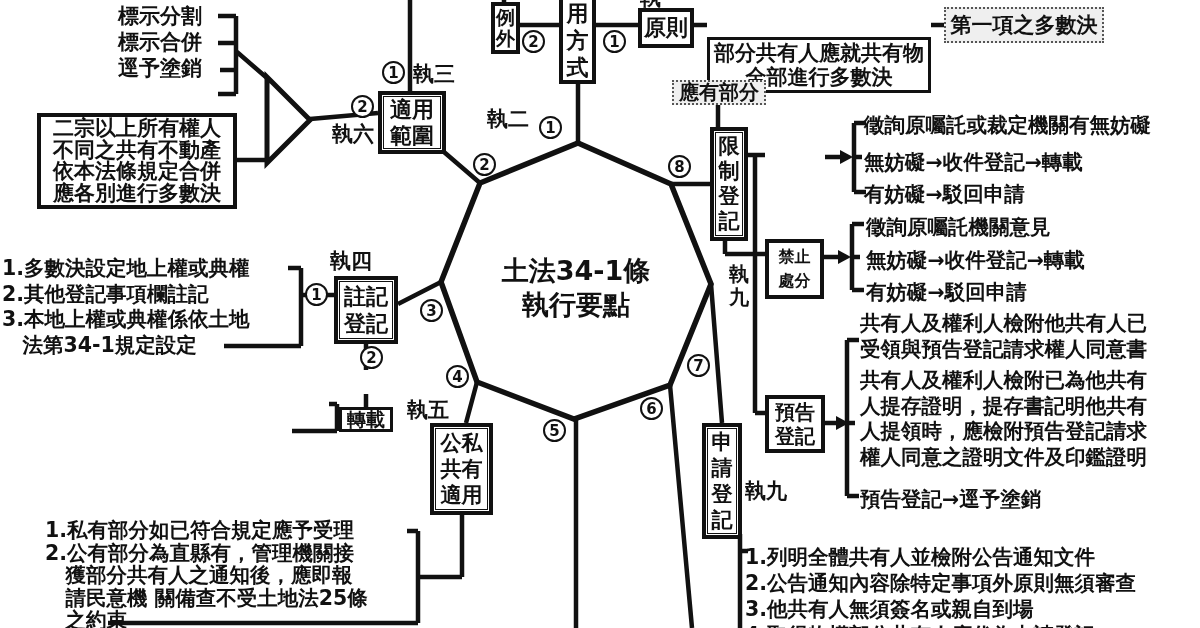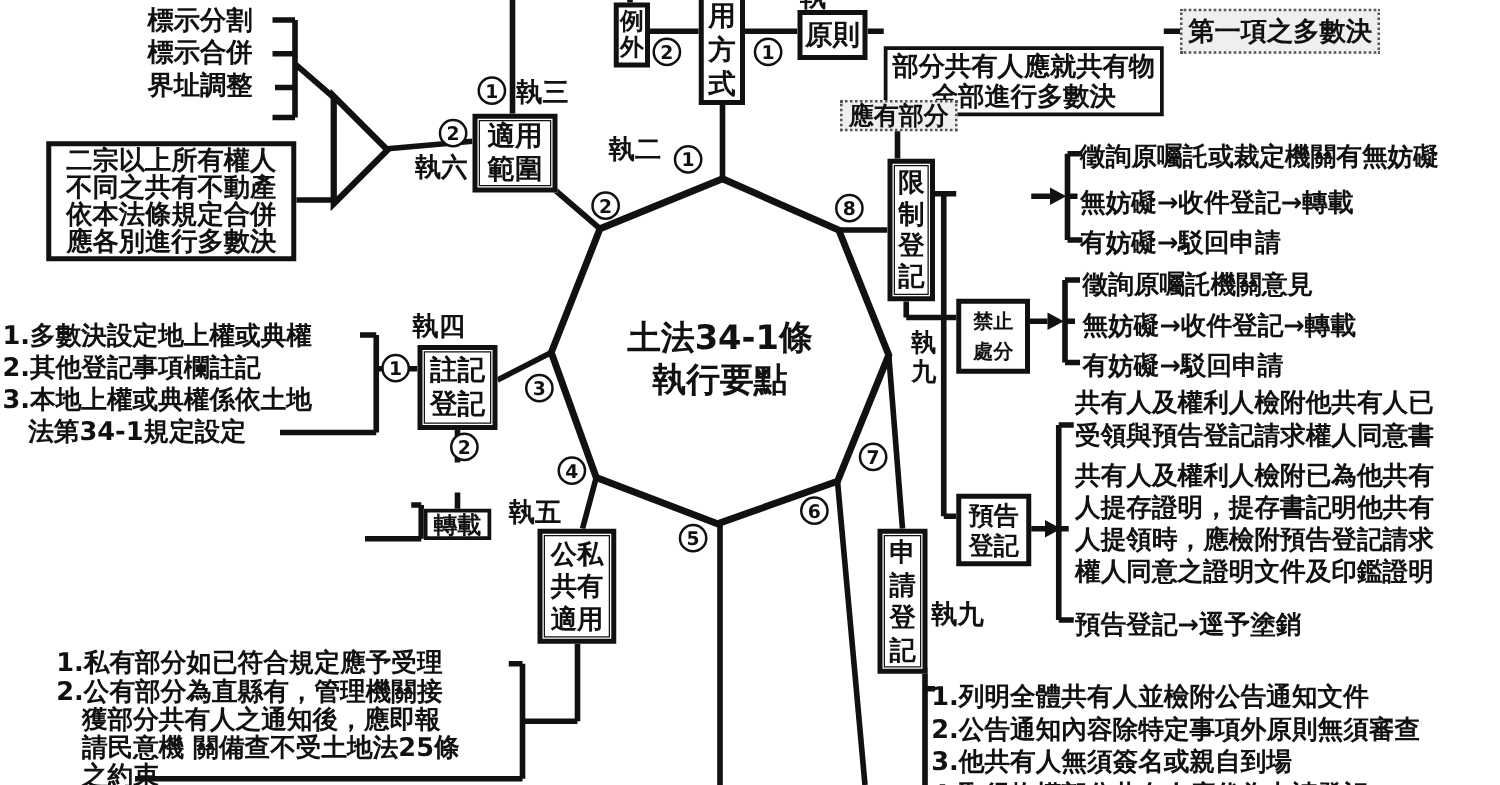--- a/index.html
+++ b/index.html
@@ -81,21 +81,21 @@
   <div class="circ" style="left:420px;top:299px;">3</div>
   <div class="circ" style="left:446px;top:365px;">4</div>
   <div class="circ" style="left:543px;top:419px;">5</div>
   <div class="circ" style="left:640px;top:397px;">6</div>
   <div class="circ" style="left:687px;top:354px;">7</div>
   <div class="circ" style="left:668px;top:155px;">8</div>
 
   <div style="position:absolute;left:118px;top:3px;z-index:2;">
     <div class="t" style="position:static;font-size:21px;line-height:26px;">標示分割</div>
     <div class="t" style="position:static;font-size:21px;line-height:26px;">標示合併</div>
-    <div class="t" style="position:static;font-size:21px;line-height:26px;">界址調整</div>
+    <div class="t" style="position:static;font-size:21px;line-height:26px;">逕予塗銷</div>
     <div class="t" style="position:static;font-size:15px;line-height:26px;margin-top:35px;">調整地形</div>
   </div>
 
   <div class="box" style="left:37px;top:113px;width:200px;height:96px;font-size:21px;line-height:21.5px;">二宗以上所有權人
 不同之共有不動產
 依本法條規定合併
 應各別進行多數決</div>
 
   <div class="circ" style="left:351px;top:95px;">2</div>
   <div class="t" style="left:332px;top:120px;font-size:21px;">執六</div>

